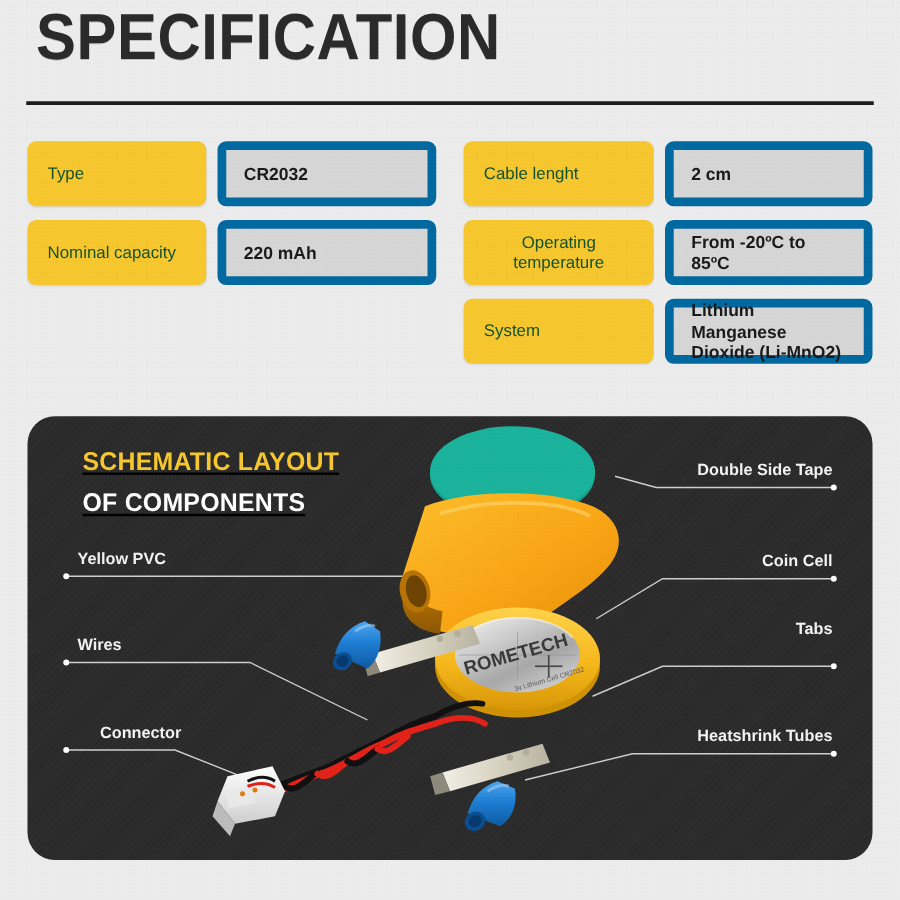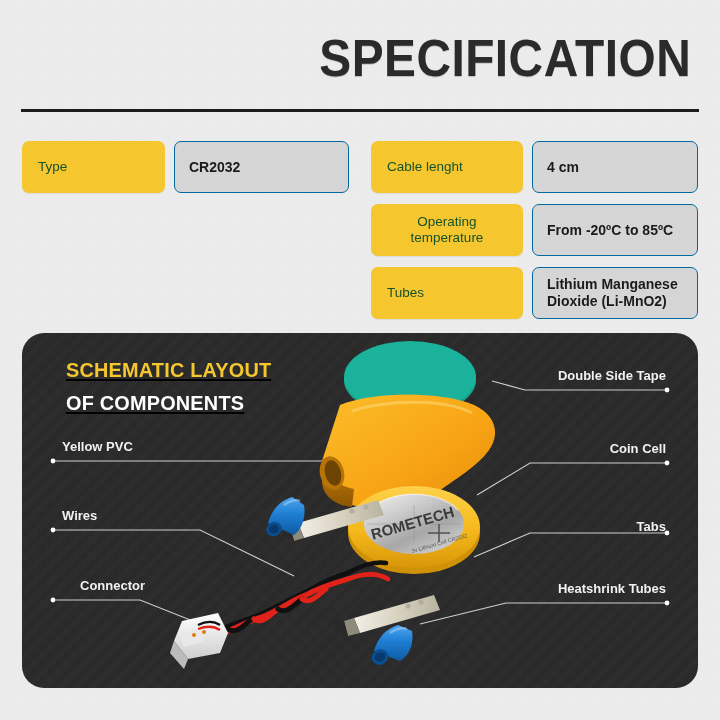--- a/index.html
+++ b/index.html
@@ -19,21 +19,21 @@
     inset: 0;
     pointer-events: none;
     opacity: .55;
     background-image:
       repeating-linear-gradient(0deg, rgba(0,0,0,.012) 0 1px, transparent 1px 3px),
       repeating-linear-gradient(90deg, rgba(0,0,0,.012) 0 1px, transparent 1px 3px);
     z-index: 50;
   }
 
   
-  .header { padding-top: 28px; text-align: right; }
+  .header { text-align: left; }
 
   .title {
     font-size: 52px;
     font-weight: 700;
     letter-spacing: 0.5px;
     color: #2b2b2b;
     transform: scaleX(.92);
     text-shadow: 0 1px 0 rgba(0,0,0,.18);
   }
 
@@ -67,21 +67,21 @@
     font-size: 13.5px;
     color: #14532d;
     line-height: 1.22;
     box-shadow: 0 1px 1px rgba(0,0,0,.07);
   }
   .spec-col.right .spec-label { flex: 0 0 152px; text-align: center; }
 
   .spec-value {
     flex: 1;
     background: #d6d6d6;
-    border: 1px solid #0369a1;
+    border: 7px solid #0369a1;
     border-radius: 7px;
     display: flex;
     align-items: center;
     padding: 0 14px;
     font-size: 14px;
     font-weight: 700;
     color: #1b1b1b;
     line-height: 1.2;
   }
 
@@ -140,33 +140,37 @@
   <div class="title-rule"></div>
 </div>
 
 <div class="spec-wrap">
 
   <div class="spec-col left">
     <div class="spec-row">
       <div class="spec-label">Type</div>
       <div class="spec-value">CR2032</div>
     </div>
+    <div class="spec-row">
+      <div class="spec-label">Nominal capacity</div>
+      <div class="spec-value">220 mAh</div>
+    </div>
   </div>
 
   <div class="spec-col right">
     <div class="spec-row">
       <div class="spec-label">Cable lenght</div>
-      <div class="spec-value">4 cm</div>
+      <div class="spec-value">2 cm</div>
     </div>
     <div class="spec-row">
       <div class="spec-label">Operating temperature</div>
       <div class="spec-value">From -20ºC to 85ºC</div>
     </div>
     <div class="spec-row">
-      <div class="spec-label">Tubes</div>
+      <div class="spec-label">System</div>
       <div class="spec-value">Lithium Manganese Dioxide (Li-MnO2)</div>
     </div>
   </div>
 
 </div>
 
 <div class="panel">
   <div class="panel-noise"></div>
 
   <div class="panel-heading">
@@ -332,21 +336,21 @@
   <div class="callout left" style="left:38px; top:227px; width:200px; height:40px;margin-left:18px;">
     <span class="callout-label">Connector</span>
   </div>
 
   <div class="callout right" style="right:30px; top:17px; width:230px; height:40px;">
     <span class="callout-label">Double Side Tape</span>
   </div>
   <div class="callout right" style="right:30px; top:90px; width:230px; height:40px;">
     <span class="callout-label">Coin Cell</span>
   </div>
-  <div class="callout right" style="right:30px; top:168px; width:230px; height:40px;">
+  <div class="callout right" style="right:30px; top:144px; width:230px; height:40px;">
     <span class="callout-label">Tabs</span>
   </div>
   <div class="callout right" style="right:30px; top:230px; width:230px; height:40px;">
     <span class="callout-label">Heatshrink Tubes</span>
   </div>
 </div>
 
 <div class="page-noise"></div>
 
 </body></html>

